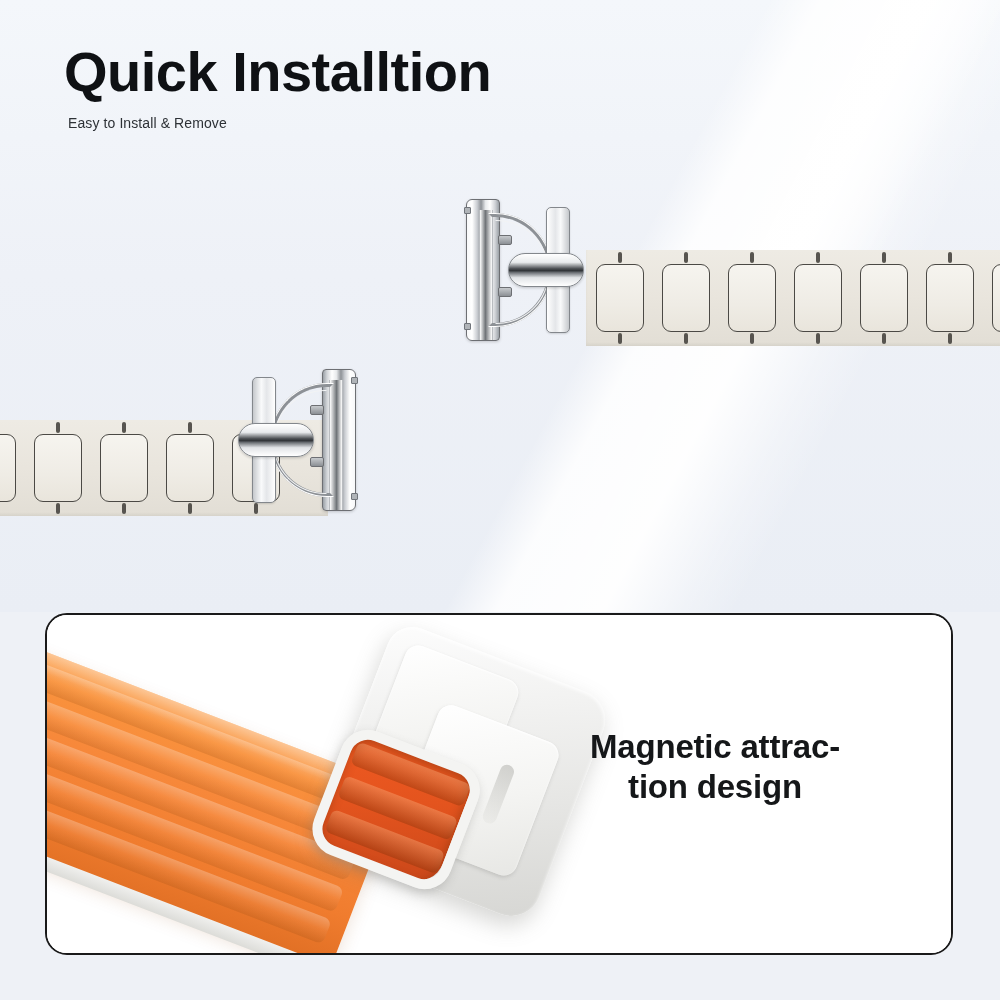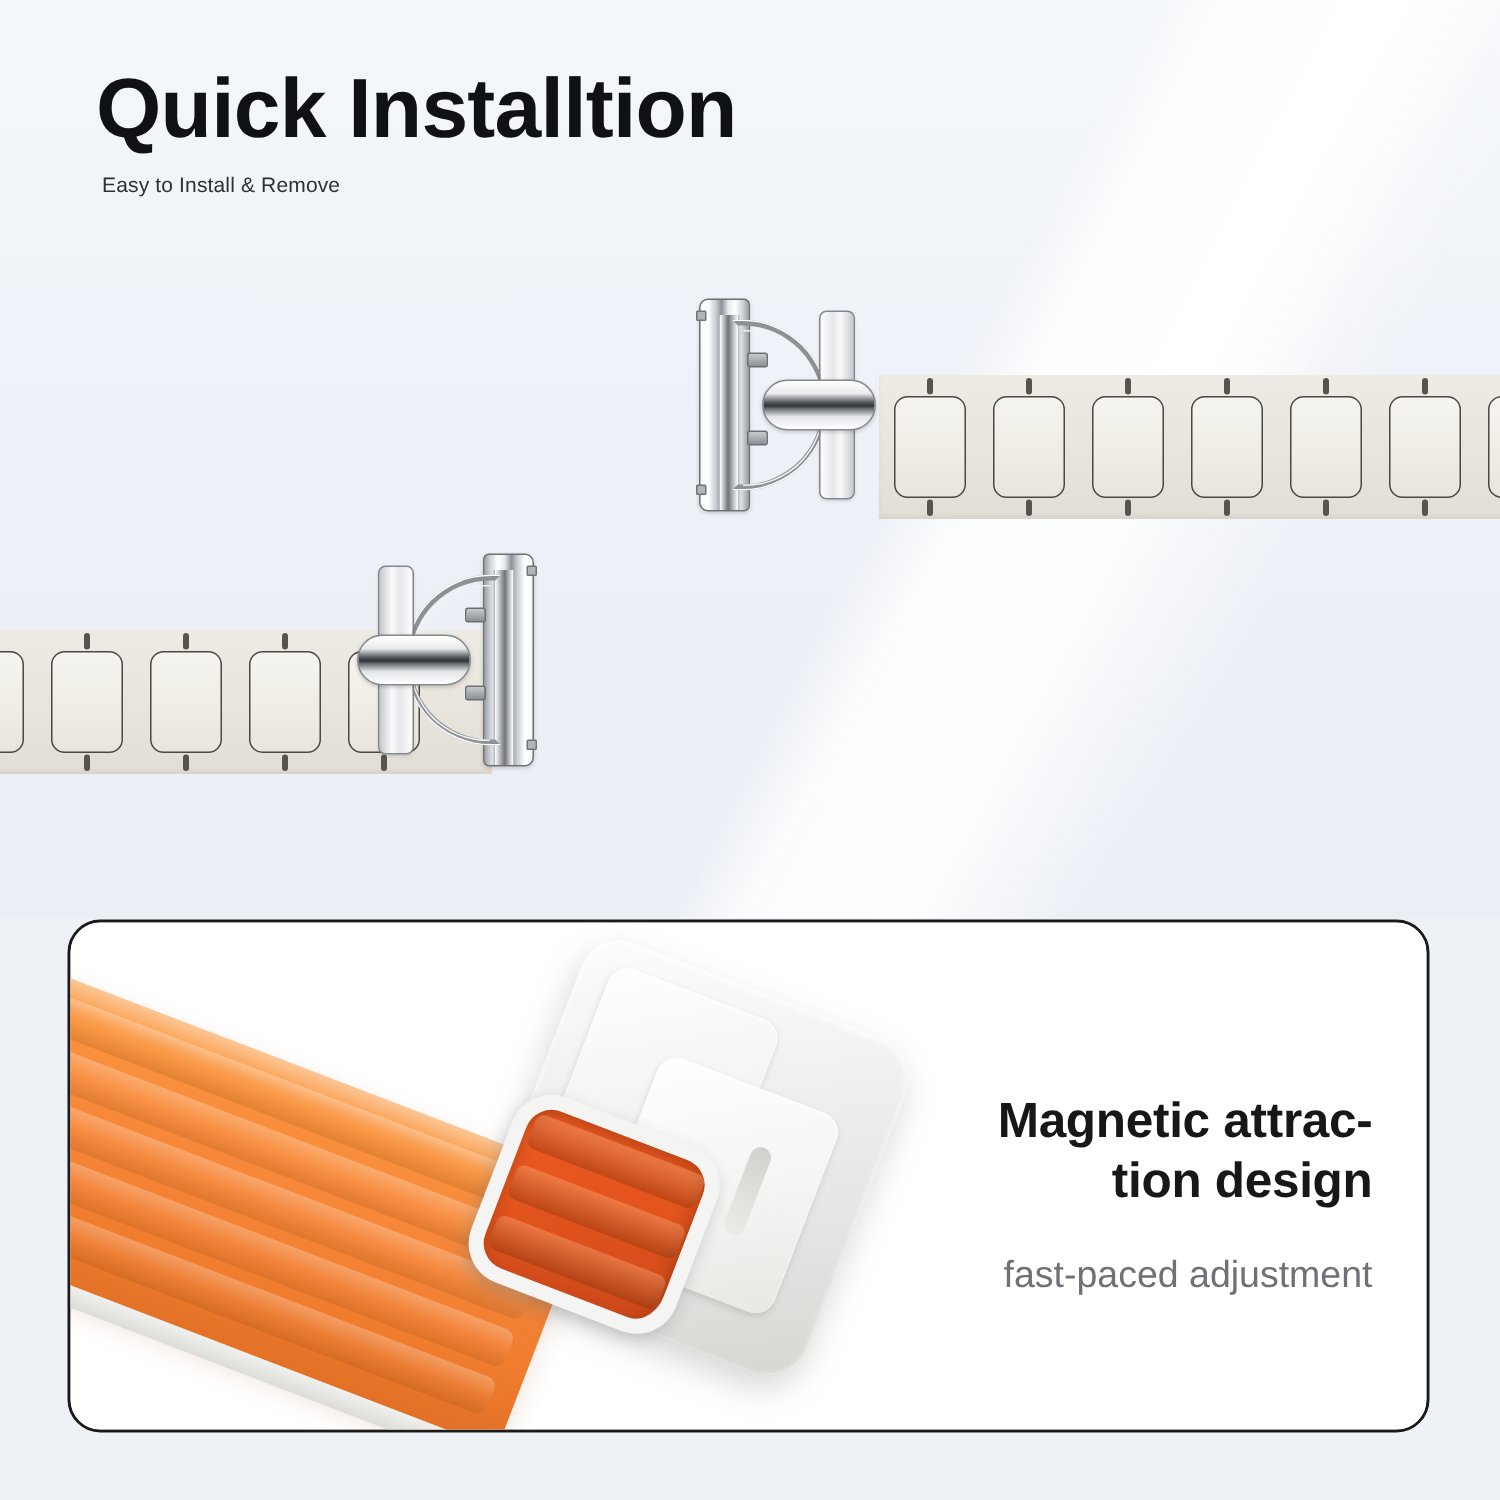--- a/index.html
+++ b/index.html
@@ -327,21 +327,21 @@
     box-sizing: border-box;
     box-shadow: 0 4px 10px rgba(120,120,115,0.3);
   }
 
   
   .card-text {
     position: absolute;
     right: 36px;
     top: 112px;
     width: 400px;
-    text-align: right;
+    text-align: center;
     z-index: 6;
   }
   .card-title {
     margin: 0;
     font-size: 33px;
     line-height: 1.22;
     font-weight: bold;
     color: #151719;
     letter-spacing: -0.2px;
   }
@@ -466,20 +466,19 @@
         </div>
         <div class="mouth-lip"></div>
       </div>
 
       <div class="card-text">
         <h2 class="card-title">
           <span>Magnetic attrac-</span>
           <span>tion design</span>
         </h2>
         <p class="card-sub">
-          <span>fast-paced adjustment</span>
         </p>
       </div>
 
     </div>
   </div>
 
 </div>
 
 </body></html>

